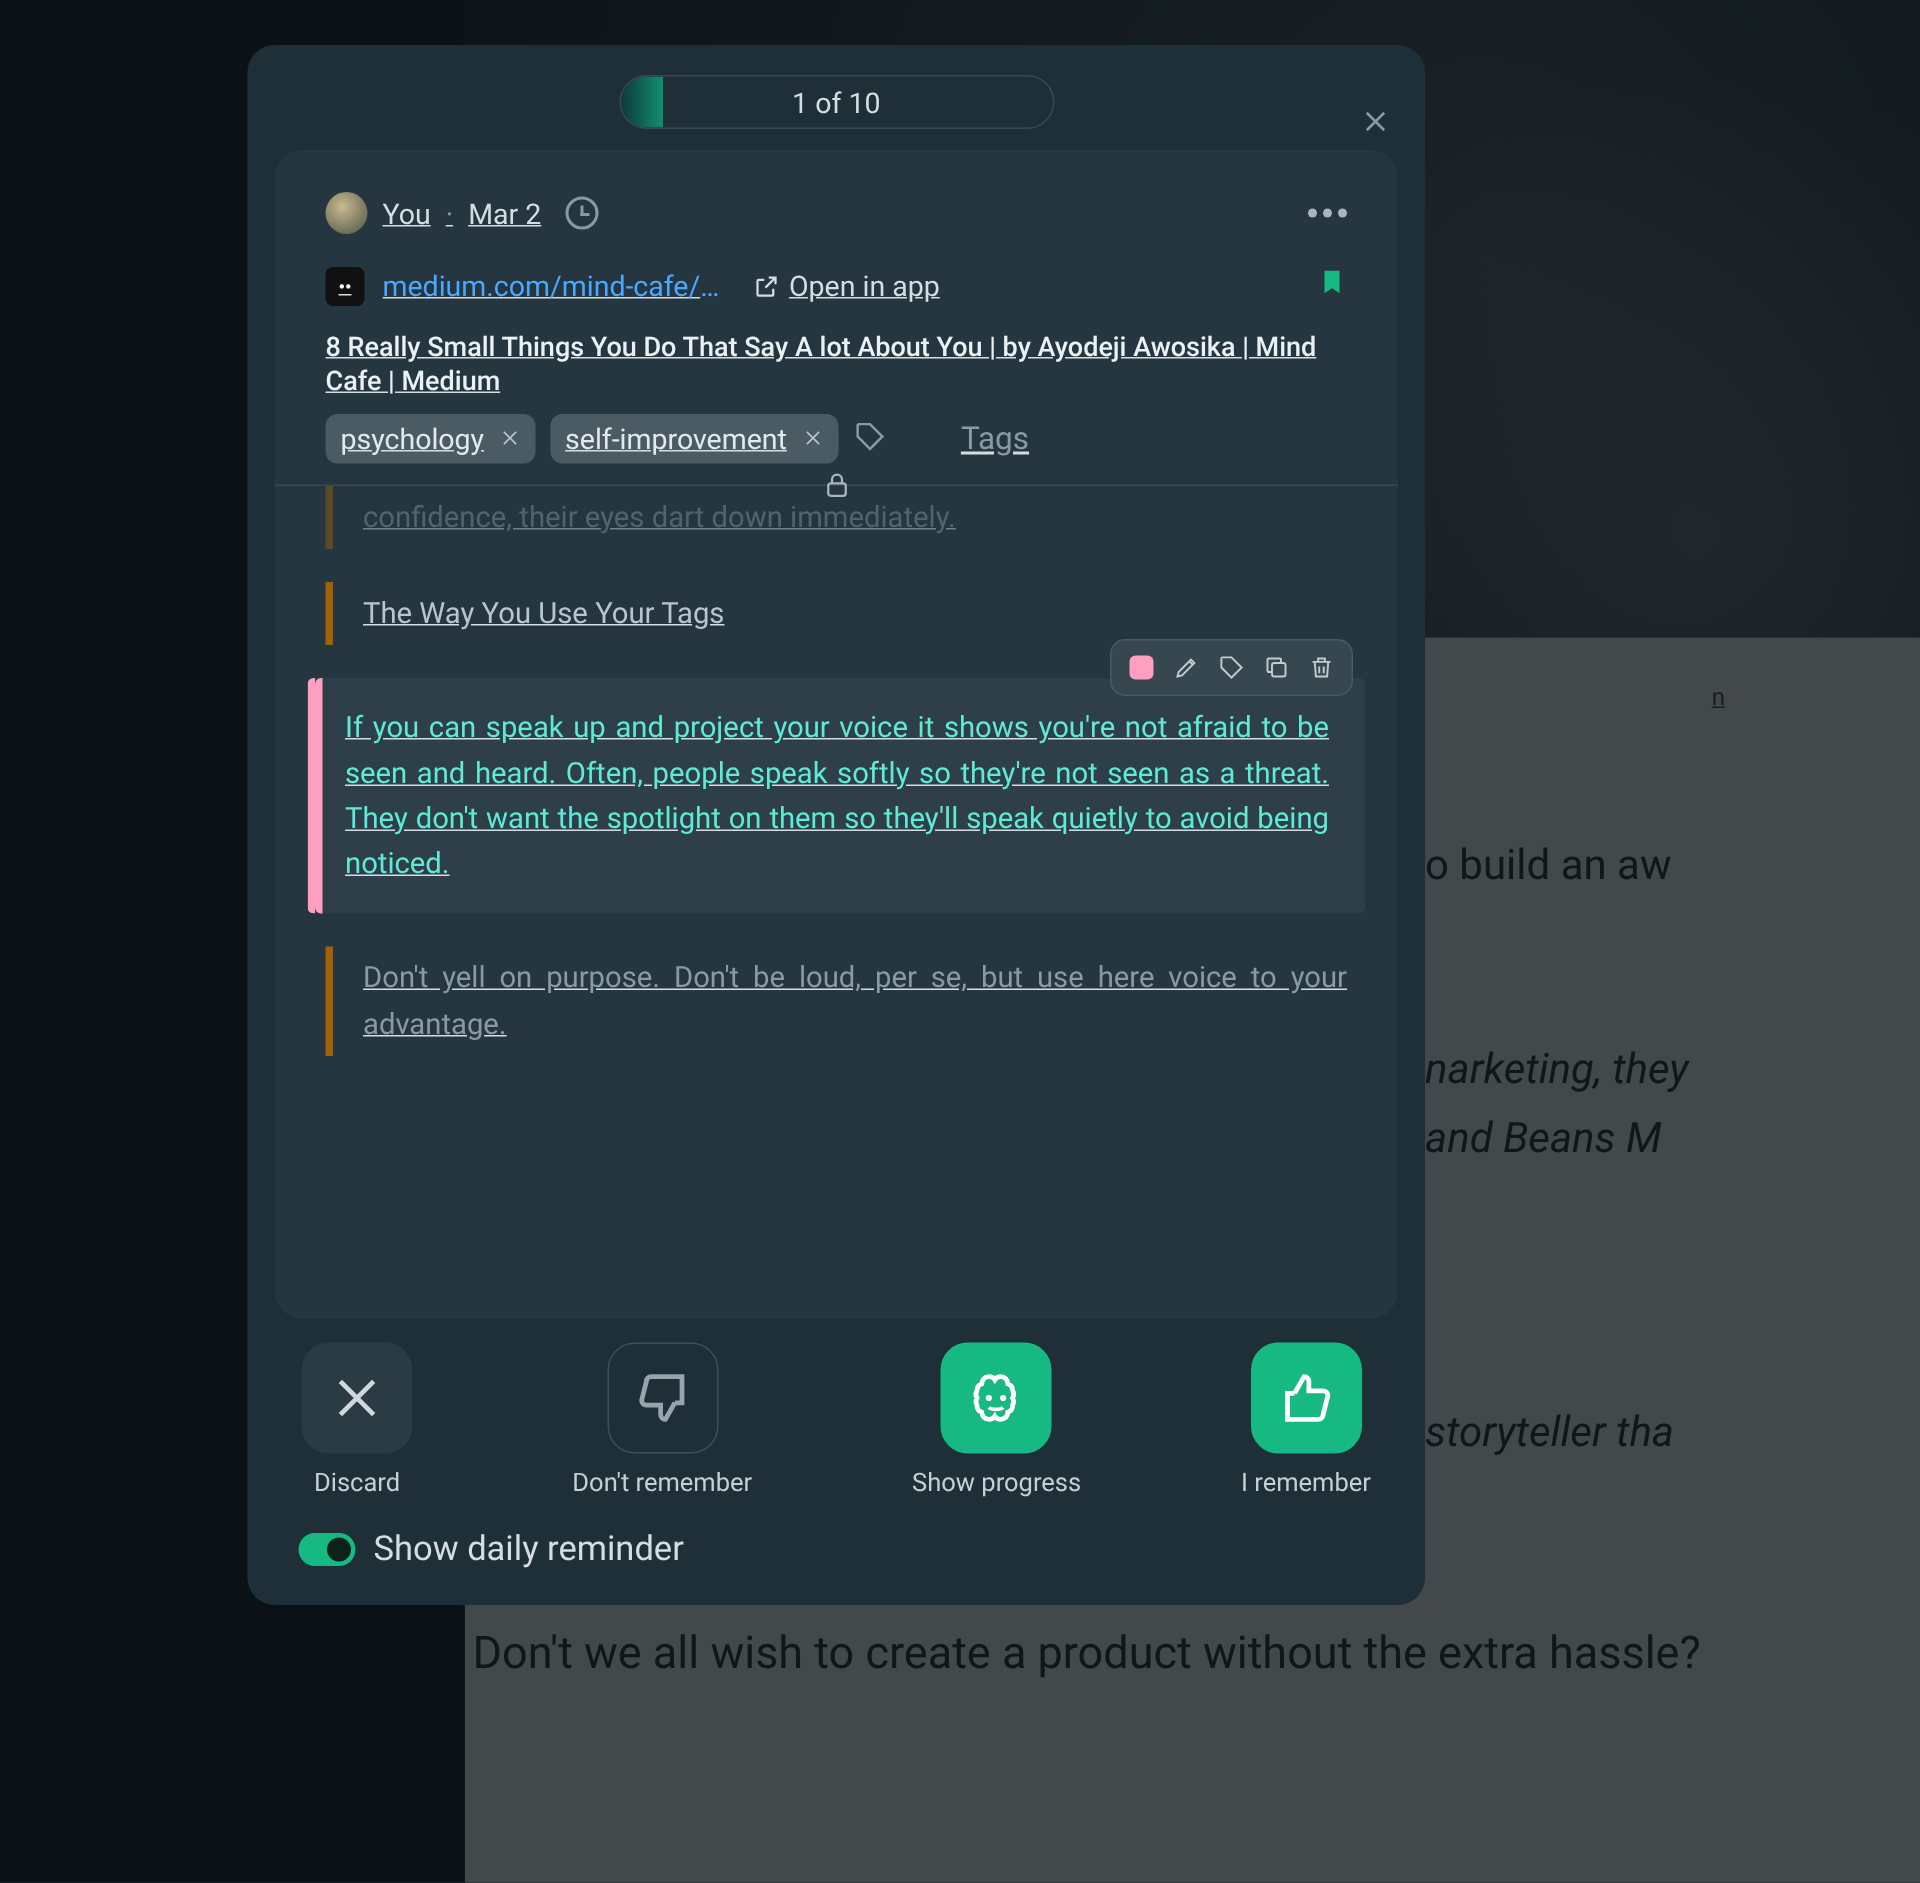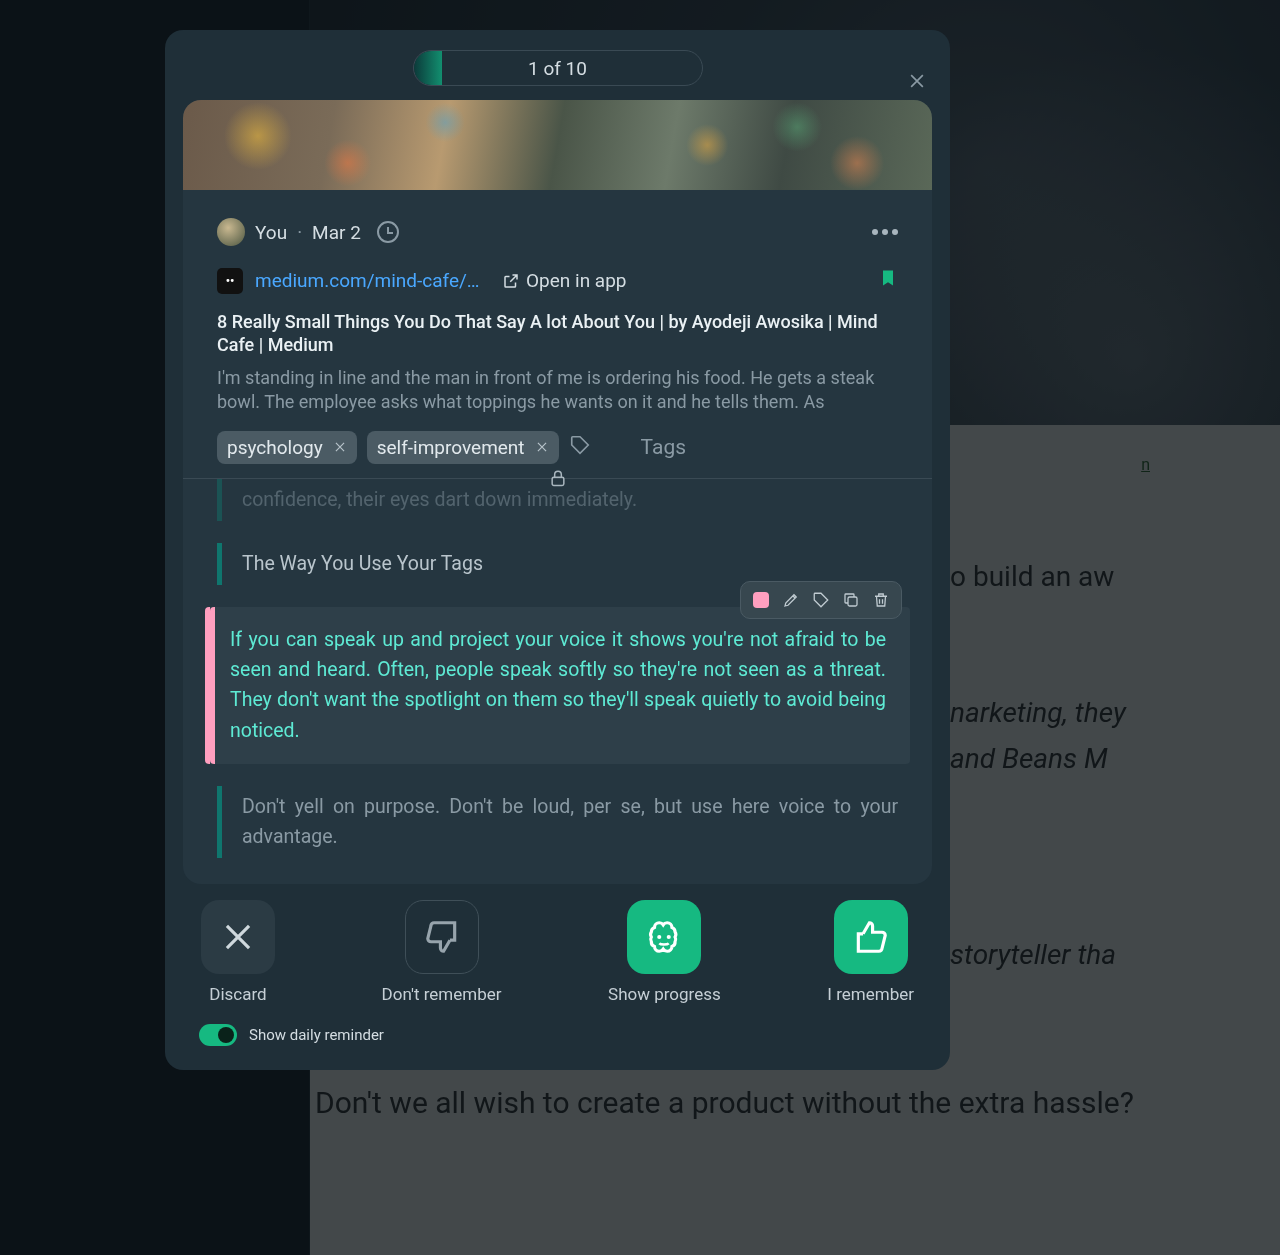--- a/index.html
+++ b/index.html
@@ -101,23 +101,24 @@
     position:relative;z-index:1;
     width:100%;height:100%;
     display:flex;align-items:center;justify-content:center;
     font-size:19px;color:var(--text);
   }
 
   .card{
     flex:1;
     background:var(--card);
     border-radius:18px;
-    display:flex;flex-direction:column;
+    display:flex;flex-direction:row;
     overflow:hidden;
     position:relative;
+    text-decoration:underline;
   }
   .card-hero{
     height:90px;
     background:
       linear-gradient(100deg,#6b5a4a 0%,#7a6b58 20%,#b89a70 35%,#4a5548 50%,#6d7a6a 65%,#3f4a44 80%,#5a6858 100%);
     position:relative;
   }
   .card-hero::after{
     content:"";
     position:absolute;inset:0;
@@ -178,21 +179,21 @@
   .tags-label{color:var(--text-dim);font-size:21px;margin-left:40px;}
   .divider{height:1px;background:#3a4a54;margin:14px -34px 0;position:relative;}
   .lock-ic{
     position:absolute;left:50%;top:-10px;transform:translateX(-50%);
     width:20px;height:20px;
   }
   .lock-ic svg{width:20px;height:20px;stroke:var(--text-mid);stroke-width:1.8;fill:none;}
 
   .highlights{padding-top:0;}
   .hl{
-    border-left:5px solid #0f766e;
+    border-left:5px solid #a16207;
     padding:6px 0 6px 20px;
     margin:22px 0;
     font-size:19.5px;line-height:1.55;color:var(--text-dim);
     text-align:justify;
   }
   .hl.faded{opacity:.45;margin-top:0;}
   .hl.current{
     border-left-color:var(--pink);
     background:#2e3f49;
     border-radius:4px;
@@ -232,21 +233,21 @@
   }
   .action-btn.green{background:var(--accent);}
   .action-btn.outline{background:transparent;border:1px solid #3f4f58;}
   .action-btn svg{width:38px;height:38px;stroke:#cfd8dd;stroke-width:2;fill:none;}
   .action-btn.green svg{stroke:#fff;}
   .action-btn.outline svg{stroke:#97a4ac;}
 
   .footer{
     display:flex;align-items:center;justify-content:space-between;
     padding:20px 16px 6px;
-    font-size:15px;color:var(--text);
+    font-size:23px;color:var(--text);
   }
   .toggle{width:38px;height:22px;border-radius:12px;background:var(--accent);position:relative;}
   .toggle::after{content:"";position:absolute;right:3px;top:3px;width:16px;height:16px;border-radius:50%;background:#0a221a;}
   .footer-left{display:flex;align-items:center;gap:12px;}
   .footer-right{color:#cfd8dd;}
   .footer-right u{cursor:pointer;}
   .books{margin-left:2px;}
 </style>
 </head>
 <body>
@@ -311,21 +312,20 @@
           <span>Open in app</span>
         </span>
         <span class="bookmark">
           <svg viewBox="0 0 24 24">
               <path d="M6 3h12v18l-6-4-6 4z"></path>
             </svg>
         </span>
       </div>
 
       <div class="title">8 Really Small Things You Do That Say A lot About You | by Ayodeji Awosika | Mind Cafe | Medium</div>
-      <div class="excerpt">I'm standing in line and the man in front of me is ordering his food. He gets a steak bowl. The employee asks what toppings he wants on it and he tells them. As</div>
 
       <div class="tags-row">
         <div class="chip">
           <span>psychology</span>
           <span class="chip-x"><svg viewBox="0 0 24 24">
                 <path d="M5 5l14 14M19 5L5 19"></path>
               </svg></span>
         </div>
         <div class="chip">
           <span>self-improvement</span>

